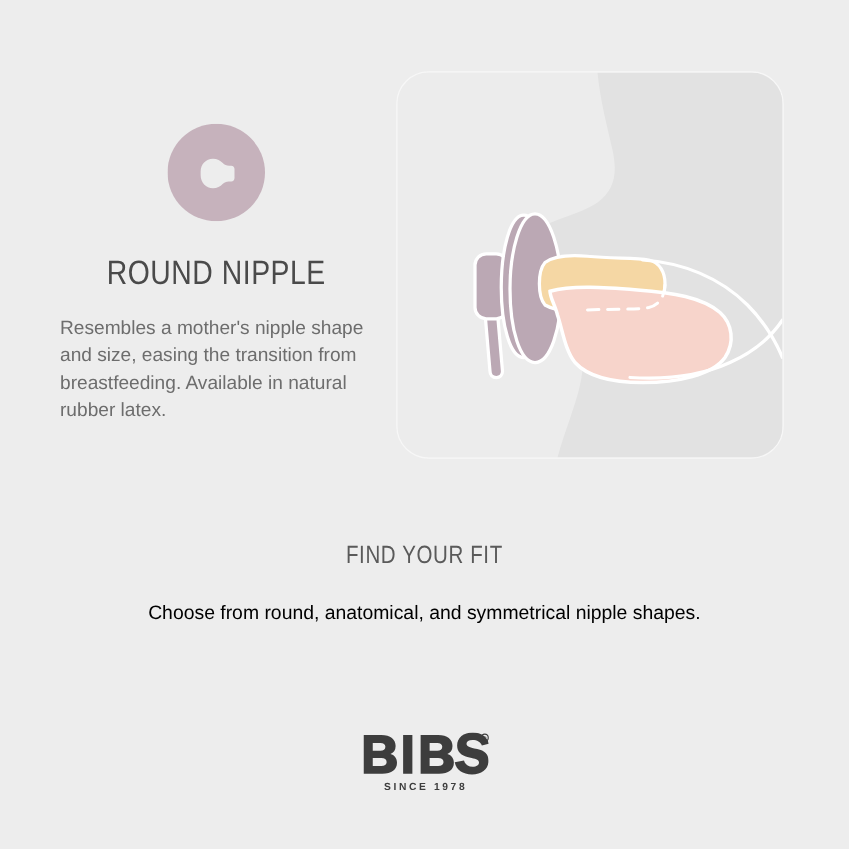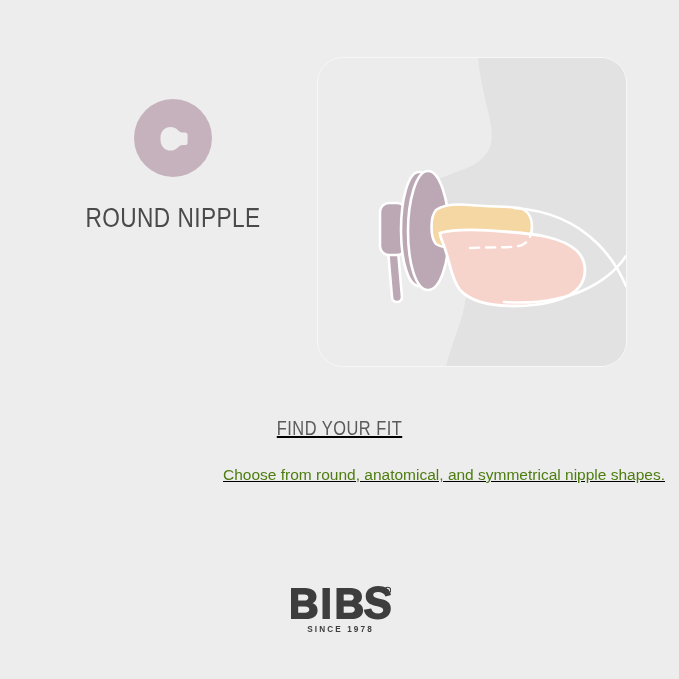--- a/index.html
+++ b/index.html
@@ -98,48 +98,46 @@
   .illustration-card svg {
     display: block;
     width: 100%;
     height: 100%;
   }
 
   
   .fit-section {
     position: absolute;
     left: 0;
-    top: 416px;
+    top: 432px;
     width: 679px;
     text-align: center;
-    text-decoration: underline;
   }
 
   .fit-title {
     margin: 0;
     padding: 0;
     font-family: "Liberation Sans Narrow", "Liberation Sans", sans-serif;
     font-size: 20px;
     font-weight: 300;
     letter-spacing: 0.6px;
     color: #5a5a5a;
     transform: scaleX(0.82);
     transform-origin: center center;
     line-height: 1.2;
   }
 
   .fit-subtitle {
-    margin: 14px;
+    margin: 0;
     padding: 0;
     margin-top: 24px;
     font-size: 15.5px;
     font-weight: 400;
-    color: #4d7c0f;
+    color: #000000;
     line-height: 1.4;
-    text-align: right;
   }
 
   
   .logo-block {
     position: absolute;
     left: 0;
     top: 586px;
     width: 679px;
     display: flex;
     flex-direction: column;
@@ -185,20 +183,21 @@
                    L49.0 46.1
                    C47.0 46.1 45.5 46.8 44.1 48.2
                    C42.3 50.1 39.7 51.6 36.3 51.6
                    C30.8 51.6 26.5 46.9 26.5 40.9
                    Z" fill="#ededed"></path>
         </svg>
       </div>
 
       <h2 class="feature-title">ROUND NIPPLE</h2>
 
+      <p class="feature-body">Resembles a mother's nipple shape and size, easing the transition from breastfeeding. Available in natural rubber latex.</p>
     </div>
 
     <div class="illustration-card">
       <svg viewBox="0 0 308 308">
 
         <path d="M308 0
                  L160 0
                  C162 22 168 44 172 62
                  C176 80 174 94 160 104
                  C146 114 120 118 104 130

